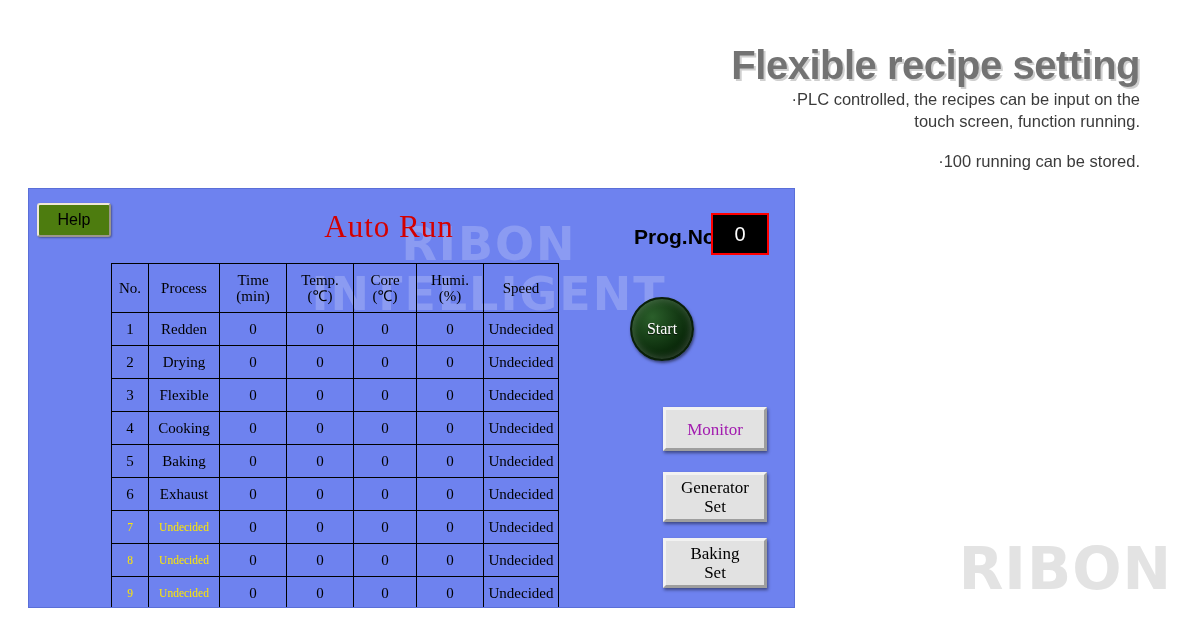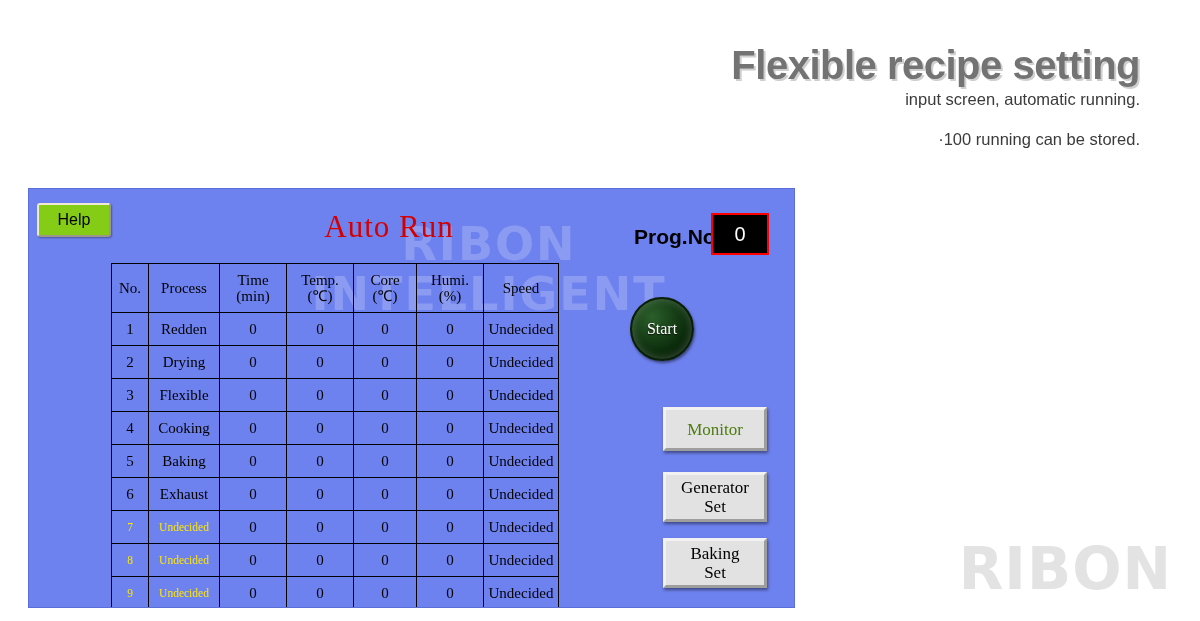--- a/index.html
+++ b/index.html
@@ -81,21 +81,21 @@
     letter-spacing: 2px;
     pointer-events: none;
   }
 
   .help-btn {
     position: absolute;
     left: 8px;
     top: 14px;
     width: 70px;
     height: 30px;
-    background: #84cc16;
+    background: #4d7c0f;
     border: 2px outset #efe9d6;
     border-radius: 3px;
     color: #000;
     font-size: 16px;
     display: flex;
     align-items: center;
     justify-content: center;
     box-shadow: 1px 1px 2px rgba(0,0,0,0.35);
   }
 
@@ -211,41 +211,42 @@
     text-align: center;
     font-family: "Liberation Serif", serif;
     font-size: 17px;
     line-height: 19px;
     color: #000;
   }
   .btn-monitor {
     left: 634px;
     top: 218px;
     height: 38px;
-    color: #4d7c0f;
+    color: #a21caf;
   }
   .btn-generator {
     left: 634px;
     top: 283px;
     height: 44px;
   }
   .btn-baking {
     left: 634px;
     top: 349px;
     height: 44px;
   }
 </style>
 </head>
 <body>
 
 <div class="headline">Flexible recipe setting</div>
 
 <div class="bullets">
   <div class="bullet">
-    <span class="bullet-line">input screen, automatic running.</span>
+    <span class="bullet-line">·PLC controlled, the recipes can be input on the</span>
+    <span class="bullet-line">touch screen, function running.</span>
   </div>
   <div class="bullet">
     <span class="bullet-line">·100 running can be stored.</span>
   </div>
 </div>
 
 <div class="watermark-br">RIBON</div>
 
 <div class="hmi">
 

